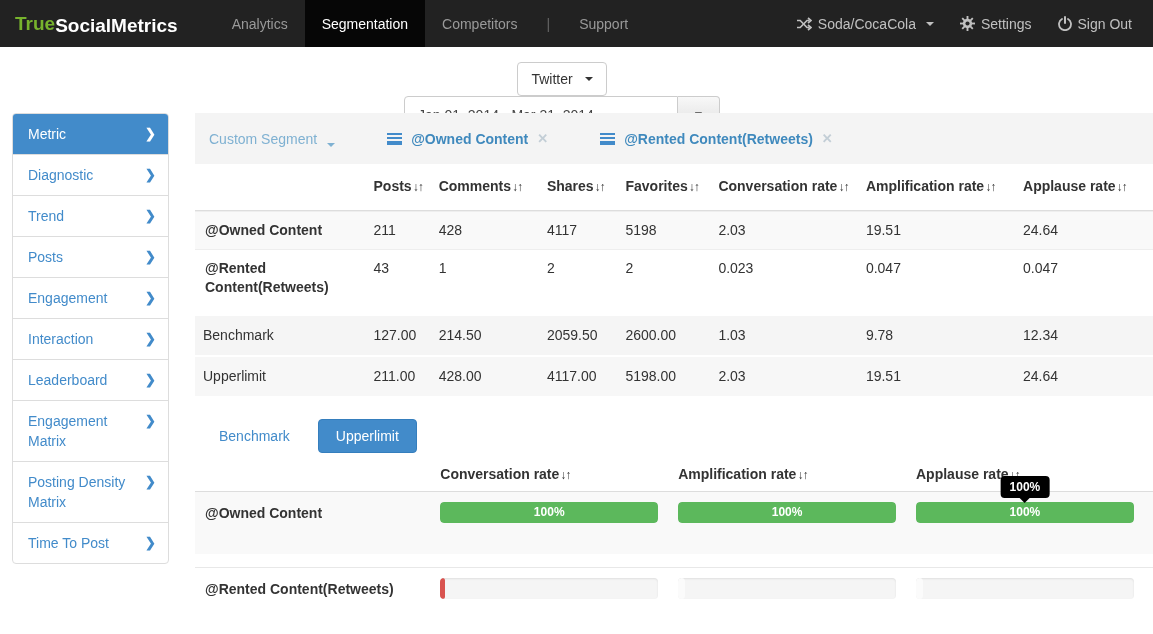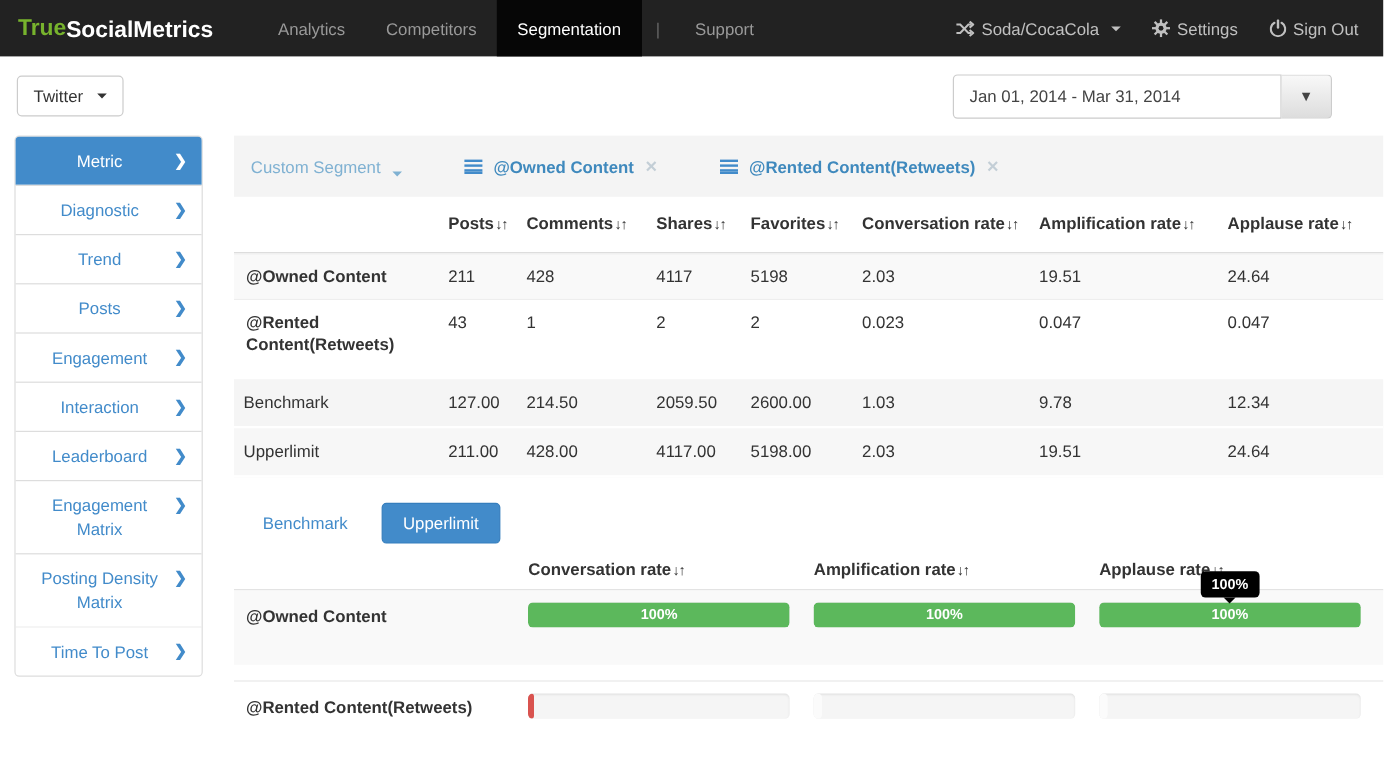--- a/index.html
+++ b/index.html
@@ -15,31 +15,31 @@
   .nav-left { display:flex; margin-left:22px; align-items:stretch; }
   .nav-item { display:flex; align-items:center; padding:0 17px; color:#999; font-size:14px; cursor:pointer; white-space:nowrap; }
   .nav-item.active { background:#060606; color:#fff; }
   .nav-divider { display:flex; align-items:center; color:#666; padding:0 12px; font-size:14px; }
   .nav-right { margin-left:auto; display:flex; align-items:stretch; padding-right:8px; }
   .nav-right .nav-item { color:#c0c0c0; gap:6px; padding:0 13px; }
   .caret { width:0; height:0; border-left:4px solid transparent; border-right:4px solid transparent; border-top:4px solid #c0c0c0; display:inline-block; margin-left:4px; }
   .icon-svg { display:inline-flex; align-items:center; }
 
   
-  .toolbar { display:flex; justify-content:space-between; align-items:center; padding:15px 43px 15px 14px; height:66px; }
+  .toolbar { display:flex; justify-content:space-between; align-items:center; padding:15px 43px 15px 14px; height:66px;flex-direction:column; }
   .btn-default { background:#fff; border:1px solid #ccc; border-radius:4px; padding:8px 13px; font-size:14px; color:#333; display:inline-flex; align-items:center; gap:8px; cursor:pointer; }
   .btn-default .caret { border-top-color:#333; }
   .daterange { display:flex; }
   .daterange input { width:274px; height:37px; border:1px solid #ccc; border-right:1px solid #ccc; border-radius:4px 0 0 4px; padding:0 13px; font-size:14px; color:#444; outline:none; }
   .daterange .dr-btn { width:42px; height:37px; background:linear-gradient(#f8f8f8,#dddddd); border:1px solid #ccc; border-left:0; border-radius:0 4px 4px 0; display:flex; align-items:center; justify-content:center; color:#444; font-size:12px; cursor:pointer; }
 
   
   .layout { display:flex; align-items:flex-start; padding-left:12px; }
   .sidebar { width:157px; border:1px solid #ddd; border-radius:4px; flex:none; }
-  .side-item { position:relative; padding:10px 30px 10px 15px; color:#428bca; font-size:14px; line-height:20px; border-top:1px solid #ddd; cursor:pointer;text-align:center; }
+  .side-item { position:relative; padding:10px 30px 10px 15px; color:#428bca; font-size:14px; line-height:20px; border-top:1px solid #ddd; cursor:pointer; }
   .side-item:first-child { border-top:0; border-radius:3px 3px 0 0; }
   .side-item:last-child { border-radius:0 0 3px 3px; }
   .side-item.active { background:#428bca; color:#fff; }
   .side-chev { position:absolute; right:12px; top:10px; font-weight:bold; font-size:13px; }
 
   .main { flex:1; margin-left:26px; min-width:0; }
 
   
   .segmentbar { background:#f4f4f4; height:51px; display:flex; align-items:center; padding:0 14px; font-size:14px; gap:52px; }
   .custom-seg { color:#7fb1d2; display:inline-flex; align-items:flex-end; gap:6px; cursor:pointer; }
@@ -94,22 +94,22 @@
 
 <div class="page">
 
   <div class="navbar">
     <div class="brand">
       <span class="t1">True</span>
         <span class="t2">SocialMetrics</span>
     </div>
     <div class="nav-left">
       <div class="nav-item">Analytics</div>
+      <div class="nav-item active">Segmentation</div>
       <div class="nav-item">Competitors</div>
-      <div class="nav-item active">Segmentation</div>
       <div class="nav-divider">|</div>
       <div class="nav-item">Support</div>
     </div>
     <div class="nav-right">
       <div class="nav-item">
         <span class="icon-svg">
           <svg width="16" height="14" viewBox="0 0 16 14">
               <g stroke="#c0c0c0" stroke-width="1.7" fill="none">
                 <path d="M1 3.5h3.2l6.8 7h2.5"></path>
                 <path d="M1 10.5h3.2l6.8-7h2.5"></path>

